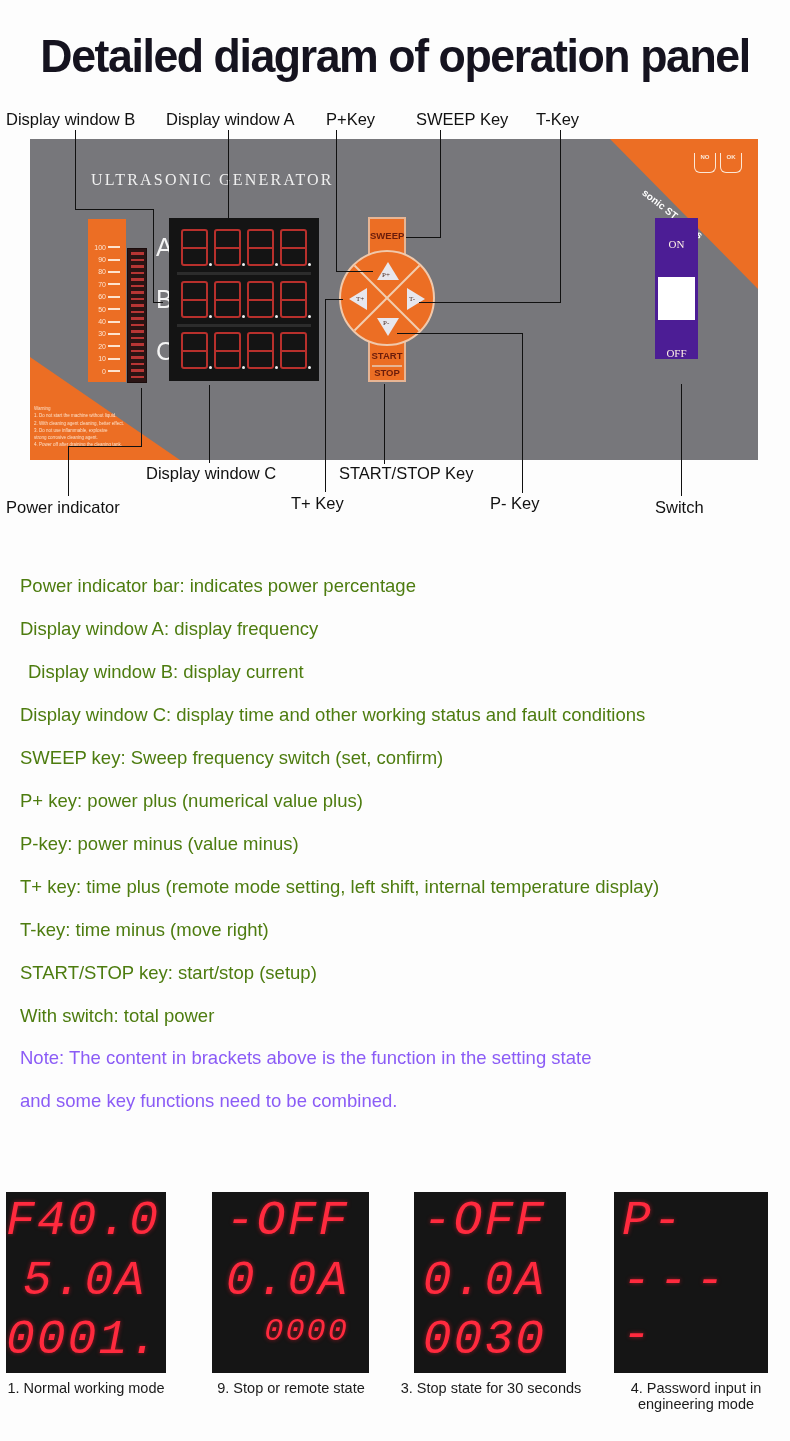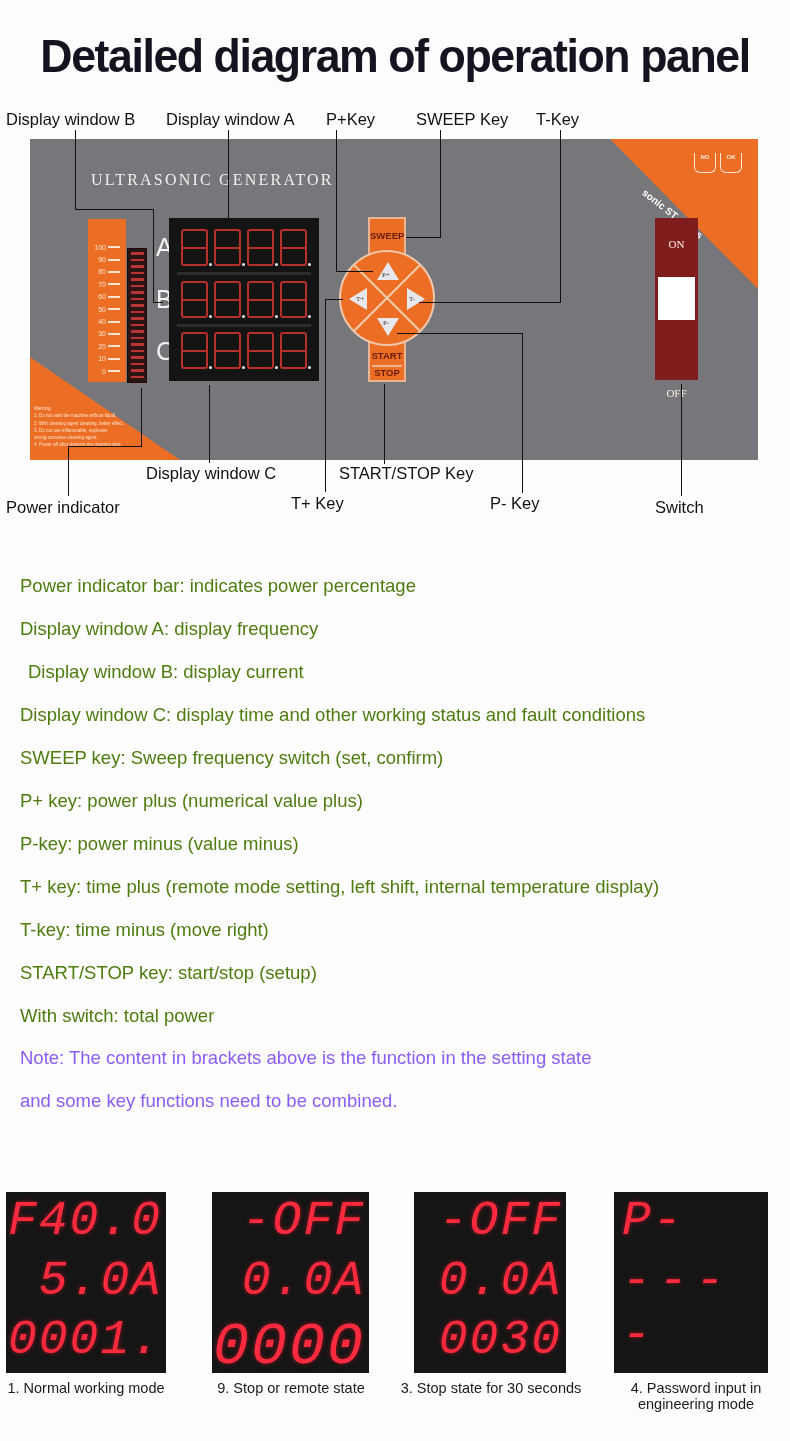--- a/index.html
+++ b/index.html
@@ -40,33 +40,33 @@
     .row-sep { position: absolute; left: 8px; right: 8px; height: 3px; background: #2c2c2c; }
 
     .key-strip { position: absolute; left: 338px; top: 78px; width: 38px; height: 165px; background: #ec6e24; border: 2px solid #e7b594; }
     .key-text { position: absolute; left: 0; width: 100%; text-align: center; font-size: 9.5px; font-weight: bold; color: #6a1c0b; }
     .key-stop-box { position: absolute; left: 2px; right: 2px; height: 12px; background: #ec6e24; border-top: 2px solid #e7b594; }
     .key-circle { position: absolute; left: 309px; top: 111px; width: 96px; height: 96px; border-radius: 50%; background: #ec6e24; border: 2px solid #f0c9ac; overflow: hidden; }
     .diag { position: absolute; left: 50%; top: 50%; width: 140px; height: 2px; background: #f1cdb0; }
     .tri-key { position: absolute; width: 0; height: 0; }
     .tri-label { position: absolute; font-family: "Liberation Serif", serif; font-size: 7px; color: #4a2a20; }
 
-    .switch { position: absolute; left: 625px; top: 79px; width: 43px; height: 162px; background: #7f1d1d; }
+    .switch { position: absolute; left: 625px; top: 79px; width: 43px; height: 141px; background: #4c1d95; }
     .sw-label { position: absolute; left: 0; width: 100%; text-align: center; font-family: "Liberation Serif", serif; font-size: 11px; color: #fff1e6; }
     .sw-rocker { position: absolute; left: 3px; top: 59px; width: 37px; height: 43px; background: #fff; }
 
     .warning { position: absolute; left: 4px; top: 266px; font-size: 4.5px; line-height: 7.3px; color: #fde0c8; }
 
     .lead { position: absolute; background: #111; }
 
     .desc { position: absolute; left: 20px; font-size: 18.5px; color: #4d7c0f; white-space: nowrap; }
     .note { color: #8b5cf6; }
 
     .mode-box { position: absolute; top: 1192px; height: 181px; background: #151515; }
-    .seg-line { position: absolute; left: 0; width: 100%; text-align: right; padding-right: 4px;
+    .seg-line { position: absolute; left: 0; width: 100%; text-align: right; padding-right: 20px;
       font-family: "Liberation Mono", monospace; font-style: italic; color: #ff2a3e; letter-spacing: 2px;
       text-shadow: 0 0 4px rgba(255,30,50,0.55); }
     .caption { position: absolute; font-size: 14.5px; color: #1b1b1b; text-align: center; }
   </style>
 </head>
 <body>
 
 <div class="title">Detailed diagram of operation panel</div>
 
 <div class="callout" style="left:6px;top:110px;">Display window B</div>
@@ -224,21 +224,21 @@
     <div class="tri-key" style="left:8px;top:36px;border-top:11px solid transparent;border-bottom:11px solid transparent;border-right:18px solid #e7e7ee;"></div>
     <div class="tri-label" style="left:15px;top:43px;">T+</div>
 
     <div class="tri-key" style="left:66px;top:36px;border-top:11px solid transparent;border-bottom:11px solid transparent;border-left:18px solid #e7e7ee;"></div>
     <div class="tri-label" style="left:68px;top:43px;">T-</div>
   </div>
 
   <div class="switch">
     <div class="sw-label" style="top:20px;">ON</div>
     <div class="sw-rocker"></div>
-    <div class="sw-label" style="top:129px;margin-top:40px;">OFF</div>
+    <div class="sw-label" style="top:129px;">OFF</div>
   </div>
 
   <div class="warning">
     <div>Warning</div>
     <div>1. Do not start the machine without liquid.</div>
     <div>2. With cleaning agent cleaning, better effect.</div>
     <div>3. Do not use inflammable, explosive</div>
     <div>   strong corrosive cleaning agent.</div>
     <div>4. Power off after draining the cleaning tank.</div>
   </div>
@@ -300,21 +300,21 @@
 <div class="desc note" style="top:1090px;">and some key functions need to be combined.</div>
 
 <div class="mode-box" style="left:6px;width:160px;">
   <div class="seg-line" style="top:2px;font-size:48px;">F40.0</div>
   <div class="seg-line" style="top:62px;font-size:48px;">5.0A</div>
   <div class="seg-line" style="top:121px;font-size:48px;">0001.</div>
 </div>
 <div class="mode-box" style="left:212px;width:157px;">
   <div class="seg-line" style="top:2px;font-size:48px;">-OFF</div>
   <div class="seg-line" style="top:62px;font-size:48px;">0.0A</div>
-  <div class="seg-line" style="top:121px;font-size:60px;">0000</div>
+  <div class="seg-line" style="top:121px;font-size:32px;">0000</div>
 </div>
 <div class="mode-box" style="left:414px;width:152px;">
   <div class="seg-line" style="top:2px;font-size:48px;">-OFF</div>
   <div class="seg-line" style="top:62px;font-size:48px;">0.0A</div>
   <div class="seg-line" style="top:121px;font-size:48px;">0030</div>
 </div>
 <div class="mode-box" style="left:614px;width:154px;">
   <div class="seg-line" style="top:2px;font-size:48px;text-align:left;padding-left:8px;">P-</div>
   <div class="seg-line" style="top:62px;font-size:48px;text-align:left;padding-left:8px;letter-spacing:8px;">----</div>
 </div>

